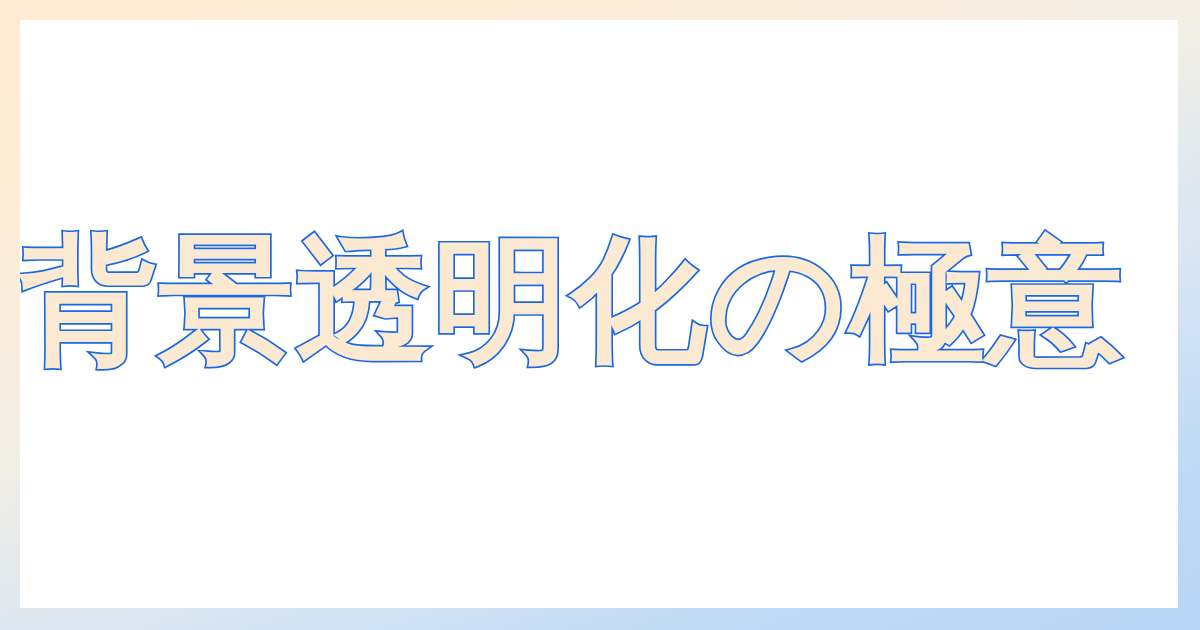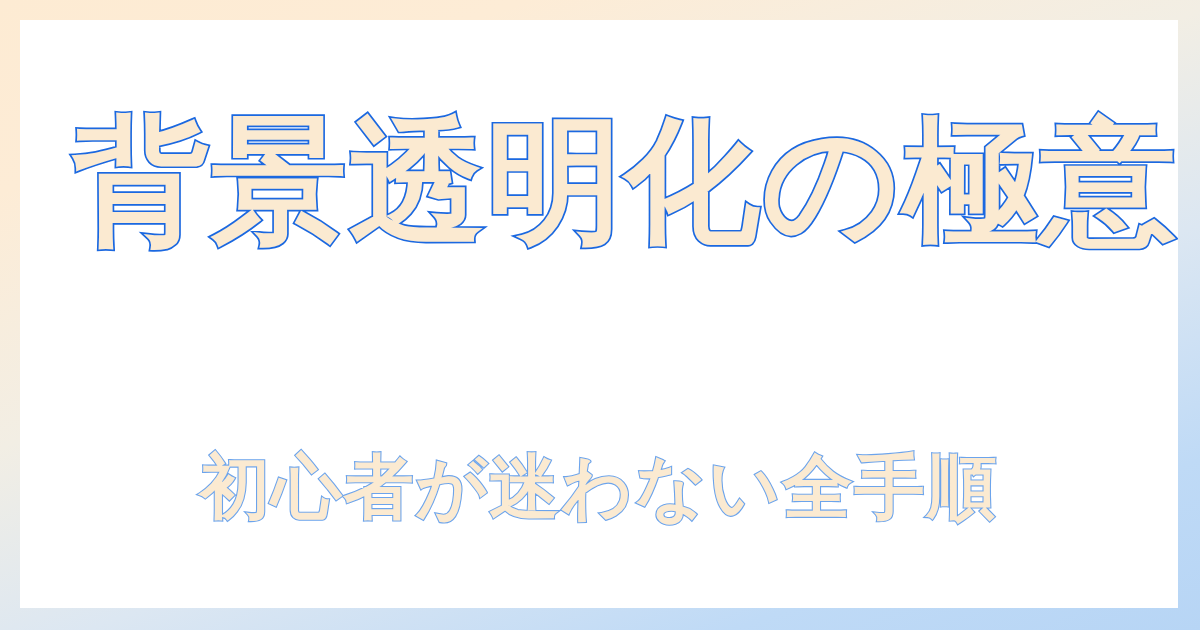--- a/index.html
+++ b/index.html
@@ -39,21 +39,21 @@
     display: flex;
     flex-direction: column;
     align-items: center;
     justify-content: center;
     overflow: hidden;
   }
 
   .title-wrap {
     width: 100%;
     display: flex;
-    justify-content: flex-end;
+    justify-content: flex-start;
     margin-top: -26px;
   }
 
   .subtitle-wrap {
     width: 100%;
     display: flex;
     justify-content: center;
     margin-top: 44px;
   }
 
@@ -89,19 +89,16 @@
 <body>
 
 <div id="poster">
 
   <div id="card">
 
     <div class="title-wrap">
       <h1 class="headline" style="font-size: 135.702px;">背景透明化の極意</h1>
     </div>
 
-    <div class="subtitle-wrap">
-      <h2 class="subhead" style="font-size: 70.0692px;">初心者が迷わない全手順</h2>
-    </div>
 
   </div>
 
 </div>
 
 </body></html>

